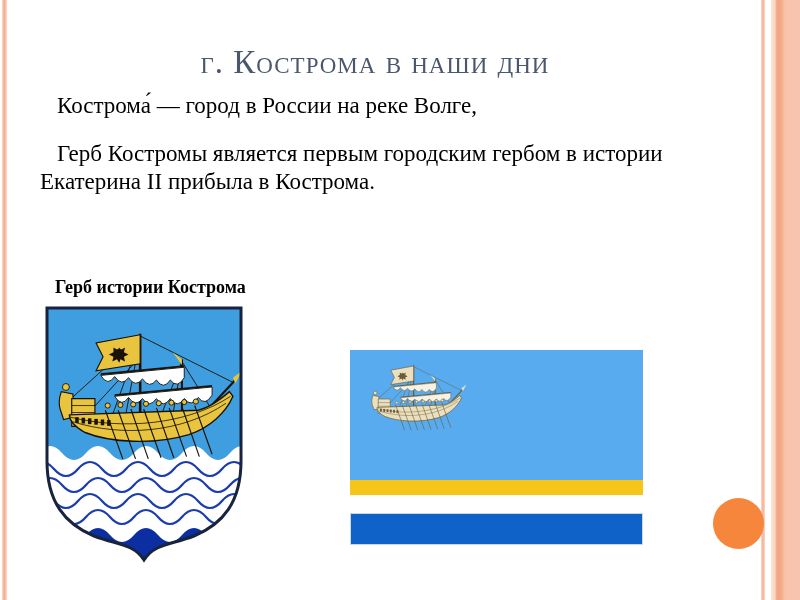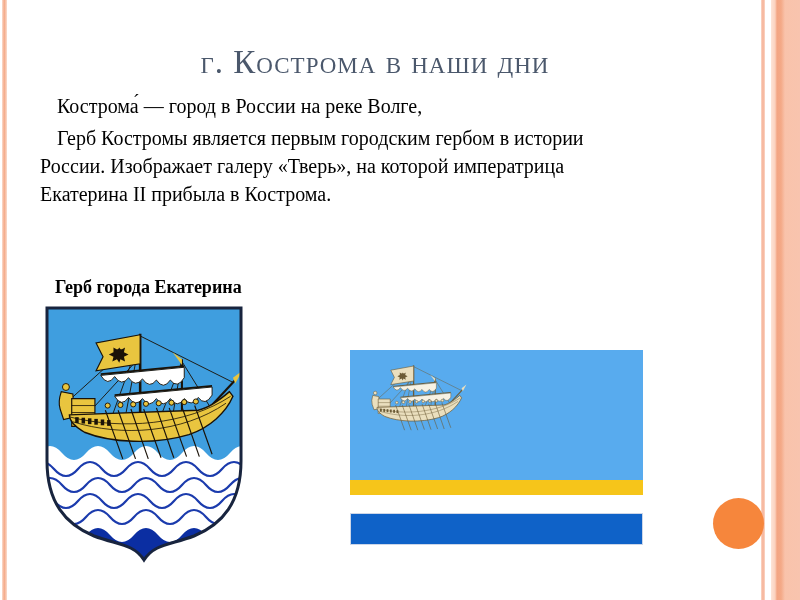--- a/index.html
+++ b/index.html
@@ -13,23 +13,23 @@
   .edge-right-thin{position:absolute;right:35px;top:0;width:4px;height:600px;
     background:linear-gradient(to right,#fbd8c8,#f5b095 50%,#fbd8c8);}
   .edge-right-band{position:absolute;right:0;top:0;width:29px;height:600px;
     background:linear-gradient(to right,#fde4d7 0px,#fbd2bf 4px,#f3a583 6px,#f4a987 10px,#f9c3ab 14px,#f8c4ae 29px);}
 
   .title{position:absolute;top:44px;left:10px;width:730px;text-align:center;
     font-family:"Liberation Serif",serif;font-size:33px;font-variant:small-caps;
     letter-spacing:1px;color:var(--title-color,#4b586c);}
 
   .body{position:absolute;left:40px;top:92px;width:724px;color:var(--body-color,#000);}
-  .bline{font-size:20px;line-height:28px;white-space:nowrap;}
+  .bline{font-size:23px;line-height:28px;white-space:nowrap;}
   .ind{padding-left:17px;}
-  .pgap{margin-top:4px;}
+  .pgap{margin-top:20px;}
 
   .cap{position:absolute;font-weight:700;font-size:18px;color:#000;line-height:20px;}
   .cap-herb{left:55px;top:277px;}
   .cap-flag{left:350px;top:322px;width:293px;text-align:center;}
 
   .herb{position:absolute;left:42px;top:303px;width:204px;height:260px;}
 
   .flag{position:absolute;left:350px;top:350px;width:293px;}
   .flag-field{position:relative;width:293px;height:130px;background:var(--flag-field-blue,#58abee);}
   .flag-field svg{position:absolute;left:0;top:0;width:293px;height:130px;}
@@ -115,25 +115,24 @@
 
   <div class="edge-left"></div>
   <div class="edge-right-thin"></div>
   <div class="edge-right-band"></div>
 
   <div class="title">г. Кострома в наши дни</div>
 
   <div class="body">
     <div class="bline ind">Кострома́ — город в России на реке Волге,</div>
     <div class="bline ind pgap">Герб Костромы является первым городским гербом в истории</div>
-    <div class="bline">России. Изображает галеру «Тверь», на которой императрица</div>
     <div class="bline">Екатерина II прибыла в Кострома.</div>
   </div>
 
-  <div class="cap cap-herb">Герб города Екатерина</div>
+  <div class="cap cap-herb">Герб истории Кострома</div>
 
   <svg class="herb" viewBox="0 0 204 260">
     <defs>
       <clipPath id="shieldClip">
         <path d="M5,5 H199 V158 C199,199 181,221 152,233 C128,242 112,241 102,257 C92,241 76,242 52,233 C23,221 5,199 5,158 Z"></path>
       </clipPath>
     </defs>
     <path d="M5,5 H199 V158 C199,199 181,221 152,233 C128,242 112,241 102,257 C92,241 76,242 52,233 C23,221 5,199 5,158 Z" fill="var(--shield-blue,#3f9edf)"></path>
     <g clip-path="url(#shieldClip)">
       <path d="M-4,150 q12,-14 24,0 t24,0 t24,0 t24,0 t24,0 t24,0 t24,0 t24,0 t24,0 L212,264 L-4,264 Z" fill="#ffffff"></path>

